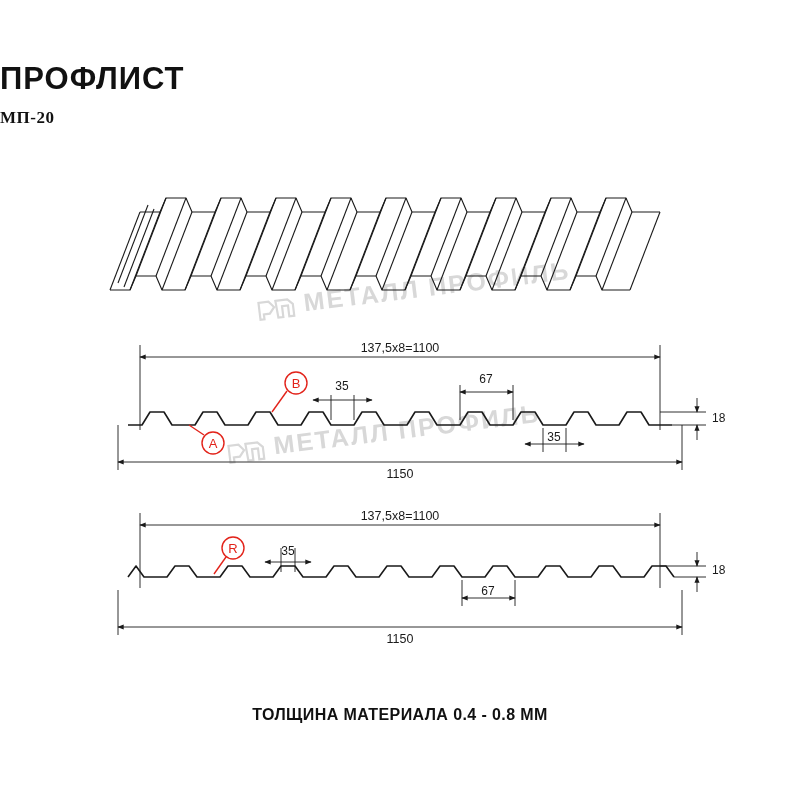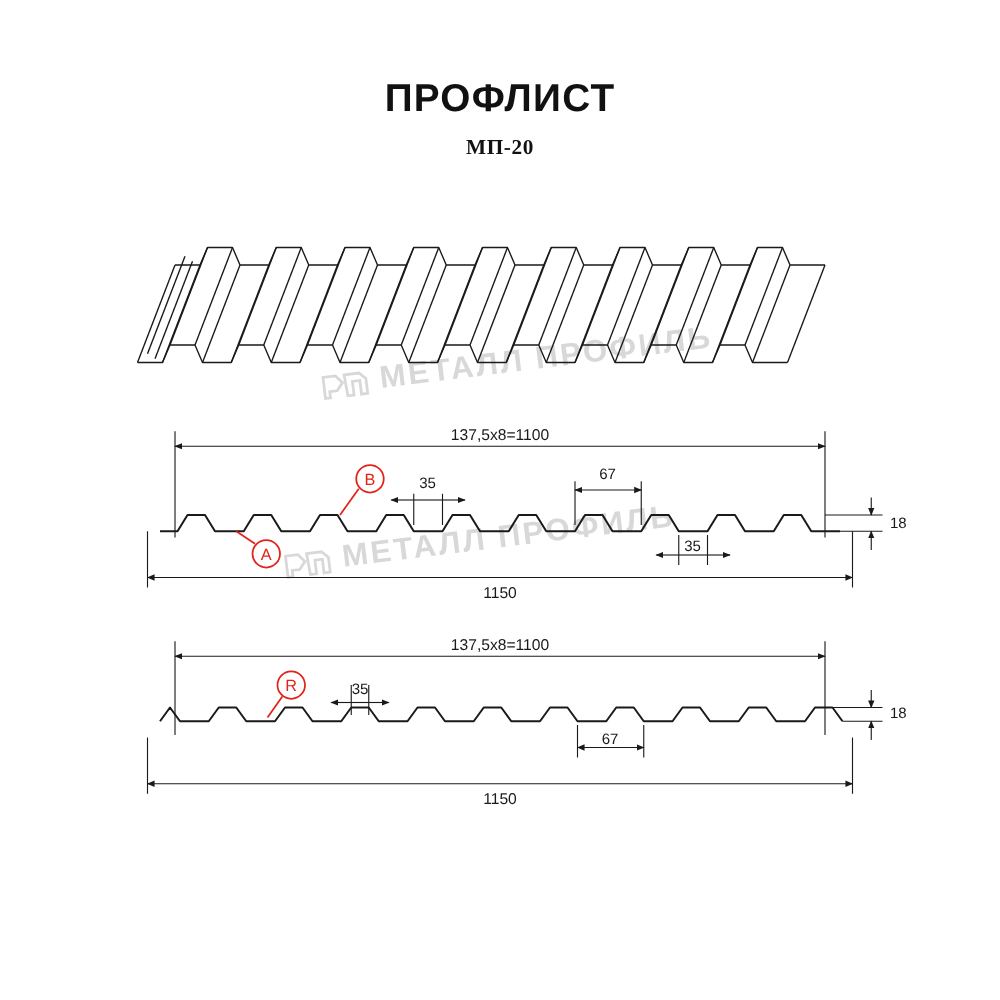--- a/index.html
+++ b/index.html
@@ -19,21 +19,21 @@
     position: absolute;
     left: 0; top: 0;
     width: 800px;
     height: 800px;
   }
   .title-block {
     position: absolute;
     left: 0;
     top: 62px;
     width: 800px;
-    text-align: center;
+    text-align: left;
   }
   .title {
     font-size: 31px;
     font-weight: bold;
     letter-spacing: 1px;
     color: #111;
     line-height: 1.1;
   }
   .subtitle {
     font-size: 17px;
@@ -290,14 +290,15 @@
       <text x="400" y="643" text-anchor="middle" font-size="12.5" fill="#1a1a1a" font-family="Liberation Sans, sans-serif">1150</text>
 
       <g>
         <circle cx="233" cy="548" r="11" fill="none" stroke="#e2231a" stroke-width="1.4"></circle>
         <path d="M226 557 L214 574" stroke="#e2231a" stroke-width="1.4" fill="none"></path>
         <text x="233" y="553" text-anchor="middle" font-size="13" fill="#e2231a" font-family="Liberation Sans, sans-serif">R</text>
       </g>
     </g>
   </svg>
 
+  <div class="footer-note">ТОЛЩИНА МАТЕРИАЛА 0.4 - 0.8 ММ</div>
 
 </div>
 
 </body></html>

